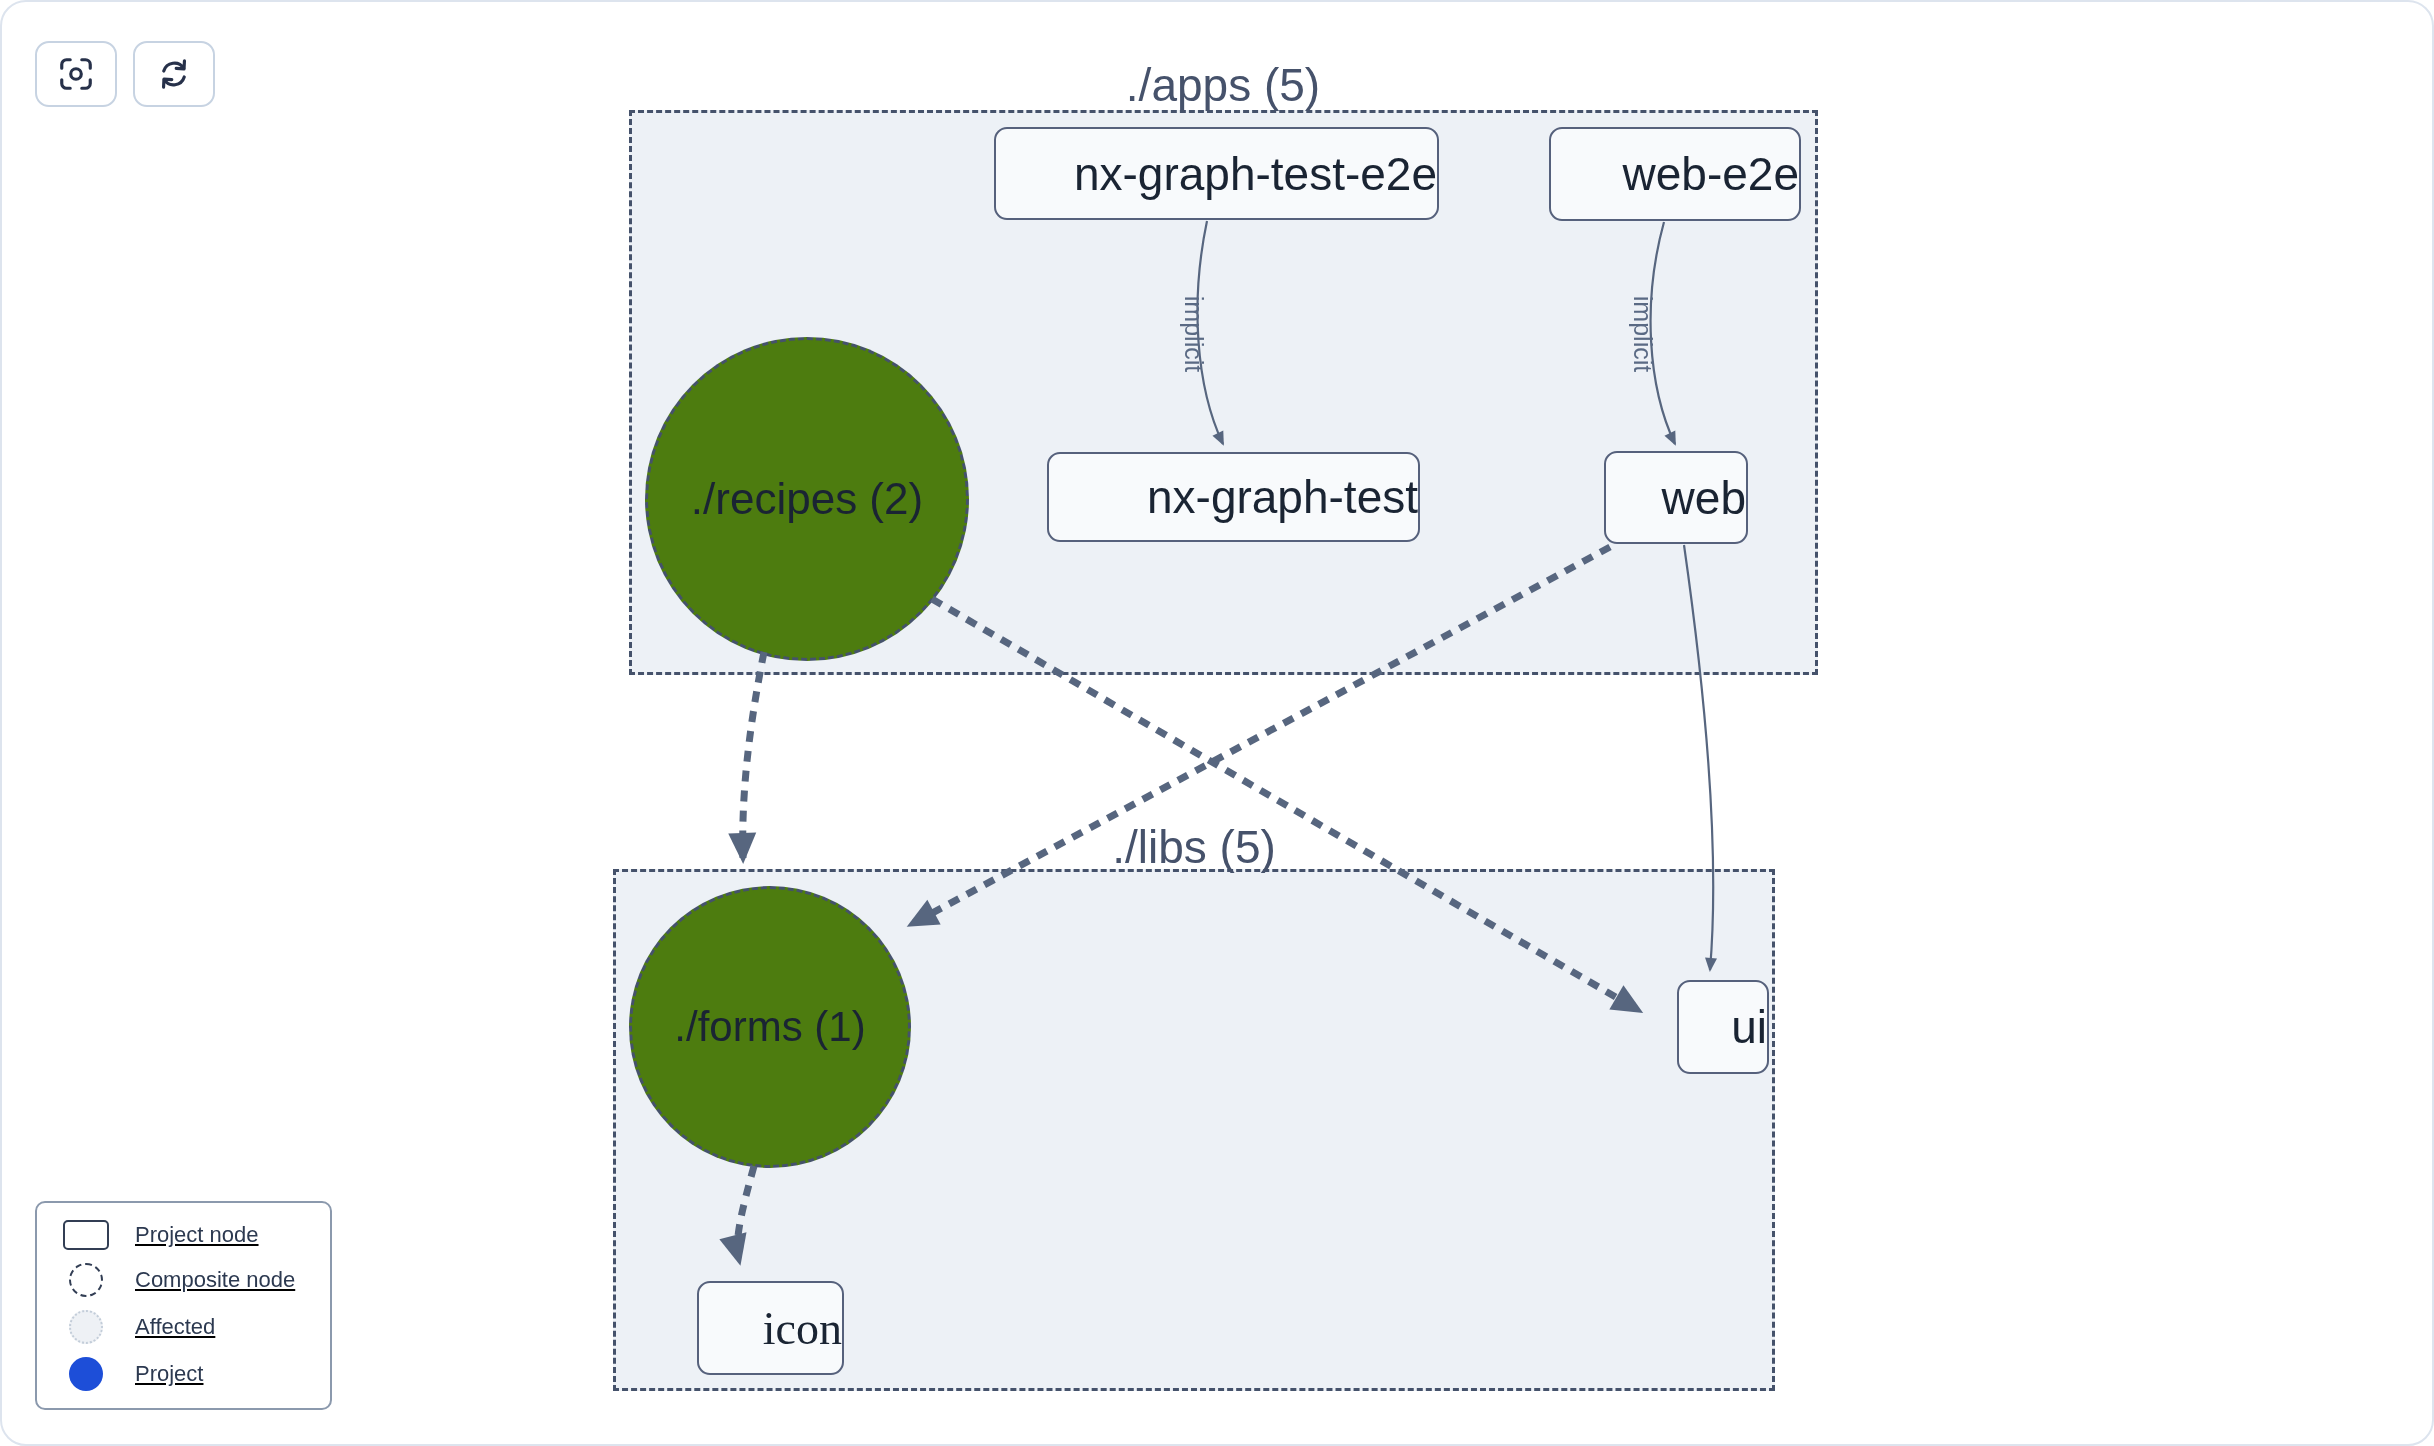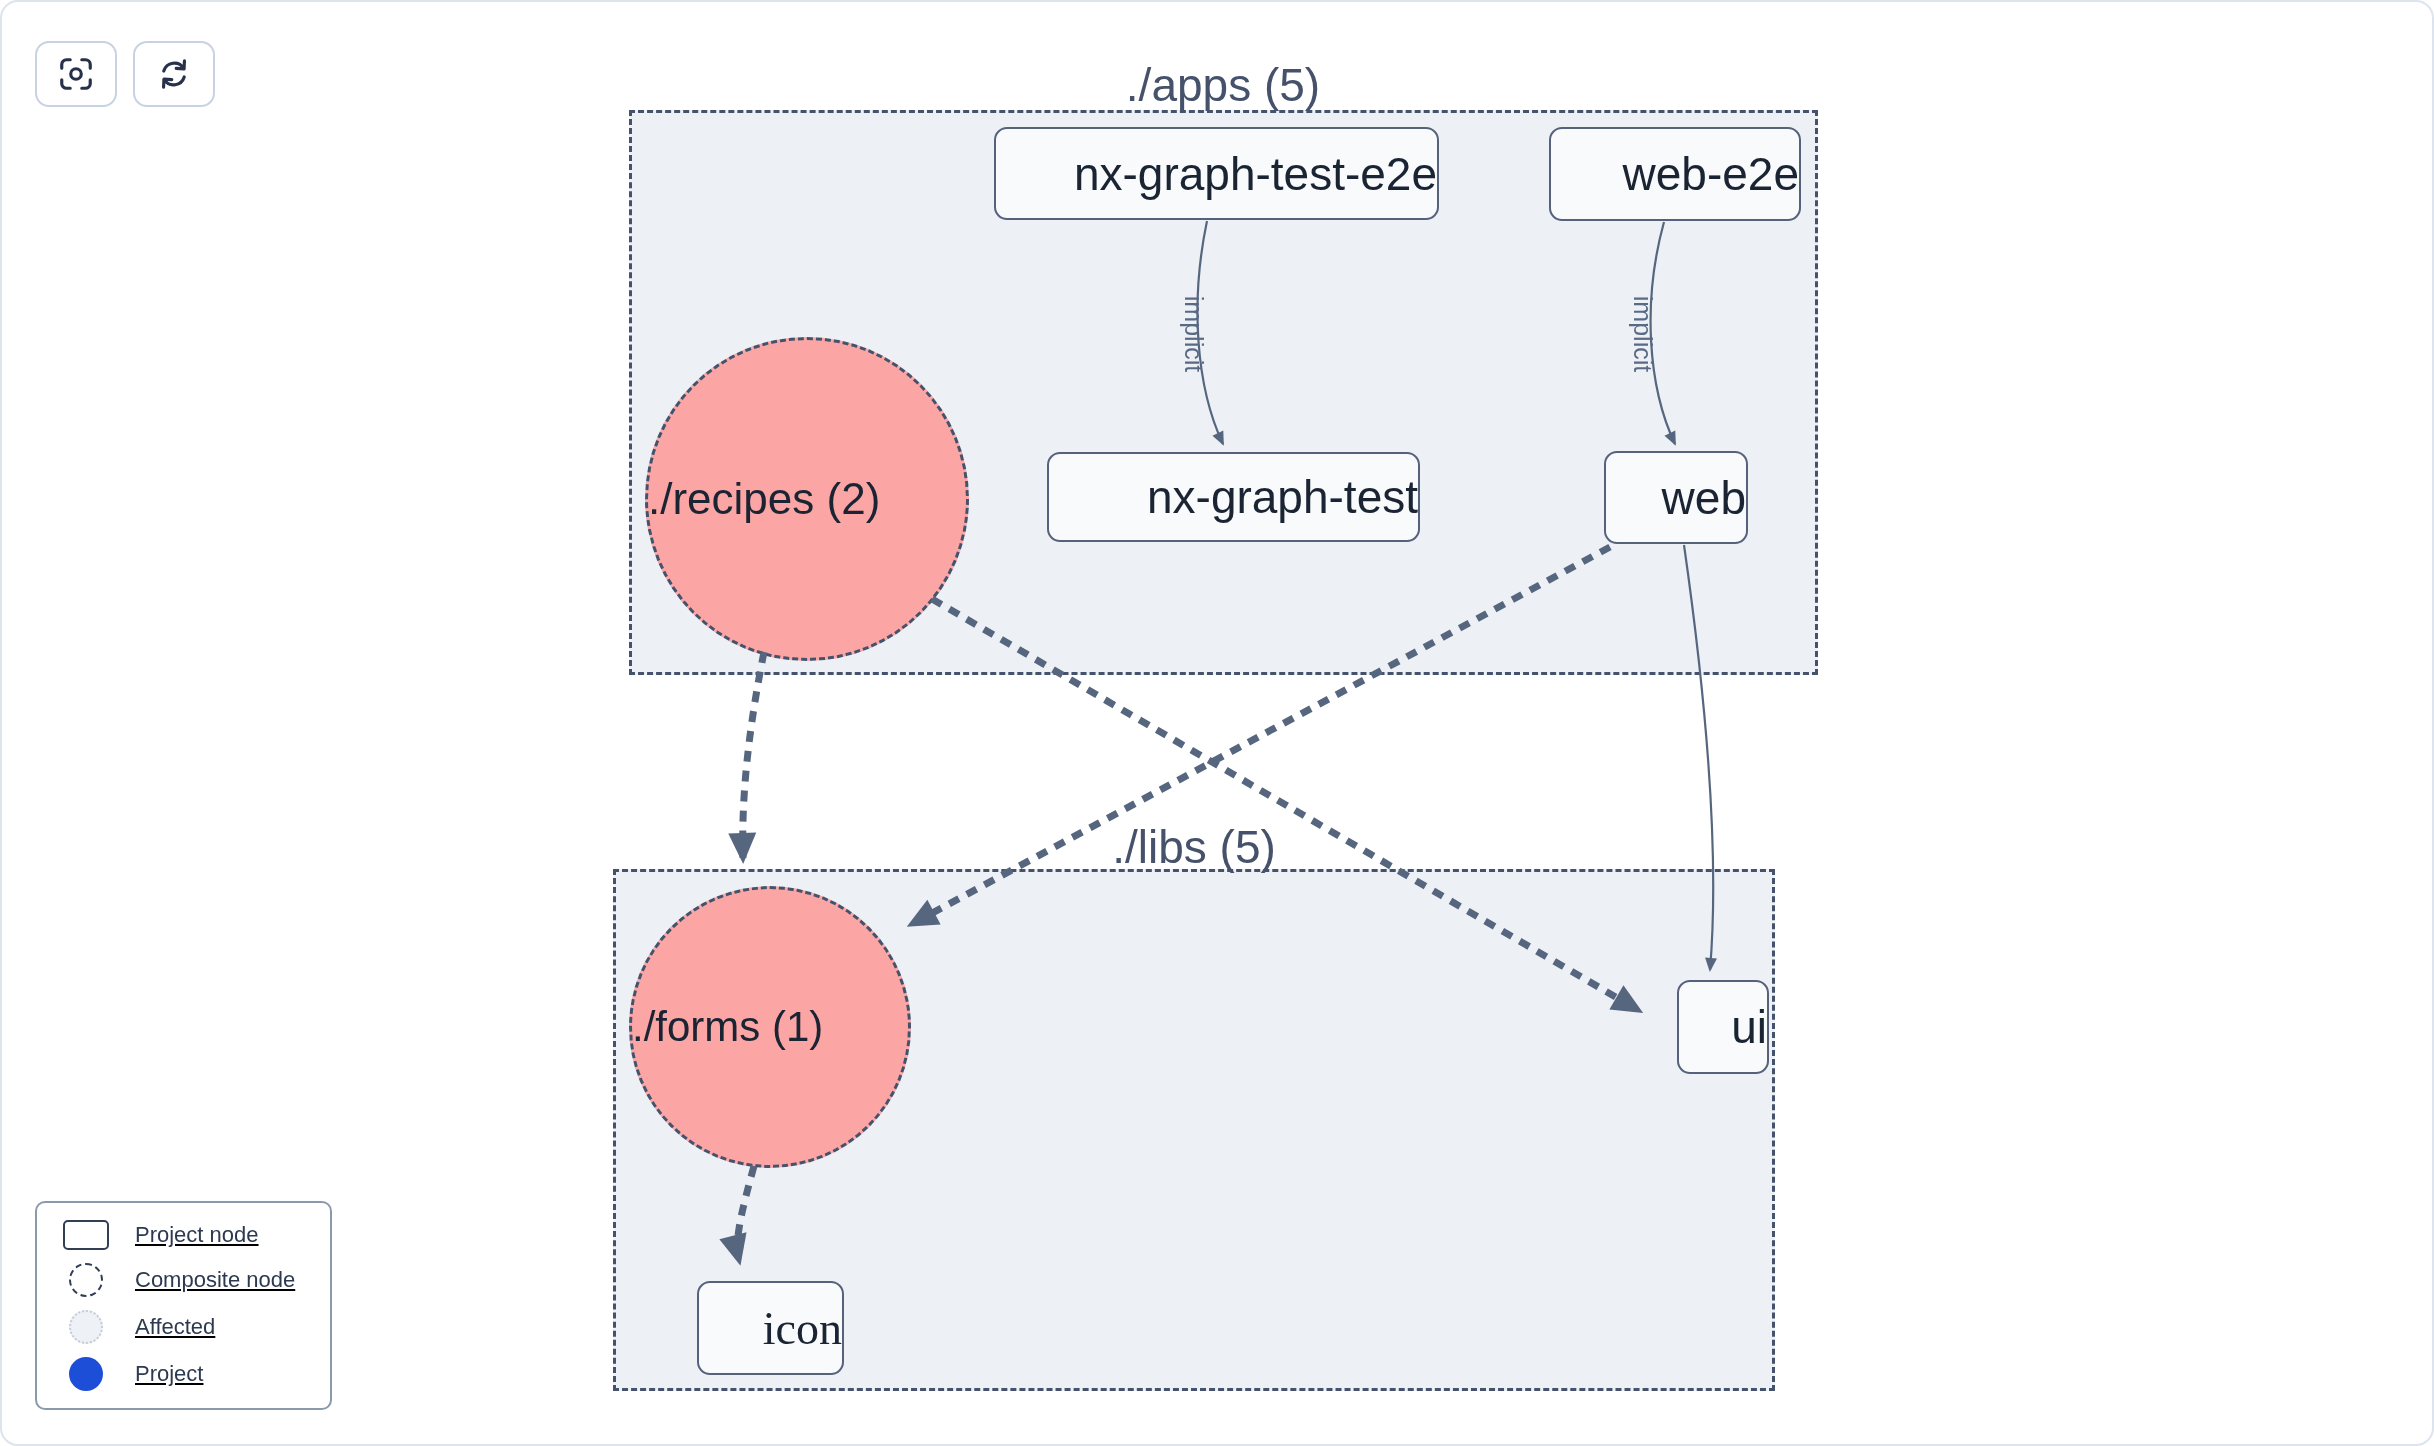--- a/index.html
+++ b/index.html
@@ -1,18 +1,18 @@
 <!DOCTYPE html>
 <html><head>
 <meta charset="utf-8">
 <style>
   html,body{margin:0;padding:0;background:#ffffff;}
   .canvas{
     position:relative;width:2434px;height:1446px;box-sizing:border-box;
-    background:#ffffff;border:2px solid #dde4ee;border-radius:18px;overflow:hidden;
+    background:#ffffff;border:2px solid #dde4ee;border-radius:26px;overflow:hidden;
     font-family:"Liberation Sans","DejaVu Sans",sans-serif;
   }
   
   .tool-btn{
     position:absolute;top:39px;width:82px;height:66px;box-sizing:border-box;
     background:#ffffff;border:2px solid #c7d3e2;border-radius:14px;
     display:flex;align-items:center;justify-content:center;cursor:pointer;z-index:6;
   }
   .tool-btn svg{stroke:#27314a;fill:none;stroke-width:3;stroke-linecap:round;stroke-linejoin:round;}
   #btn-focus{left:33px;}
@@ -23,21 +23,21 @@
   #group-libs{left:611px;top:867px;width:1162px;height:522px;}
   .group-title{
     position:absolute;transform:translate(-50%,-50%);z-index:4;
     font-size:46px;color:#46526b;white-space:nowrap;
   }
   #title-apps{left:1221px;top:83px;}
   #title-libs{left:1192px;top:845px;}
   
   .composite{
     position:absolute;box-sizing:border-box;border:3px dashed #45526b;border-radius:50%;
-    background:#fca5a5;display:flex;align-items:center;
+    background:#4d7c0f;display:flex;align-items:center;justify-content:center;
     color:#1a2433;z-index:2;cursor:pointer;
   }
   #node-recipes{left:643px;top:335px;width:324px;height:324px;font-size:44px;}
   #node-forms{left:627px;top:884px;width:282px;height:282px;font-size:42px;}
   
   .edges{position:absolute;left:0;top:0;z-index:3;pointer-events:none;}
   .edge-thin{stroke:#57667f;stroke-width:2.2;fill:none;}
   .edge-thick{stroke:#57667f;stroke-width:7;fill:none;stroke-dasharray:11 9;}
   
   .edge-label{

